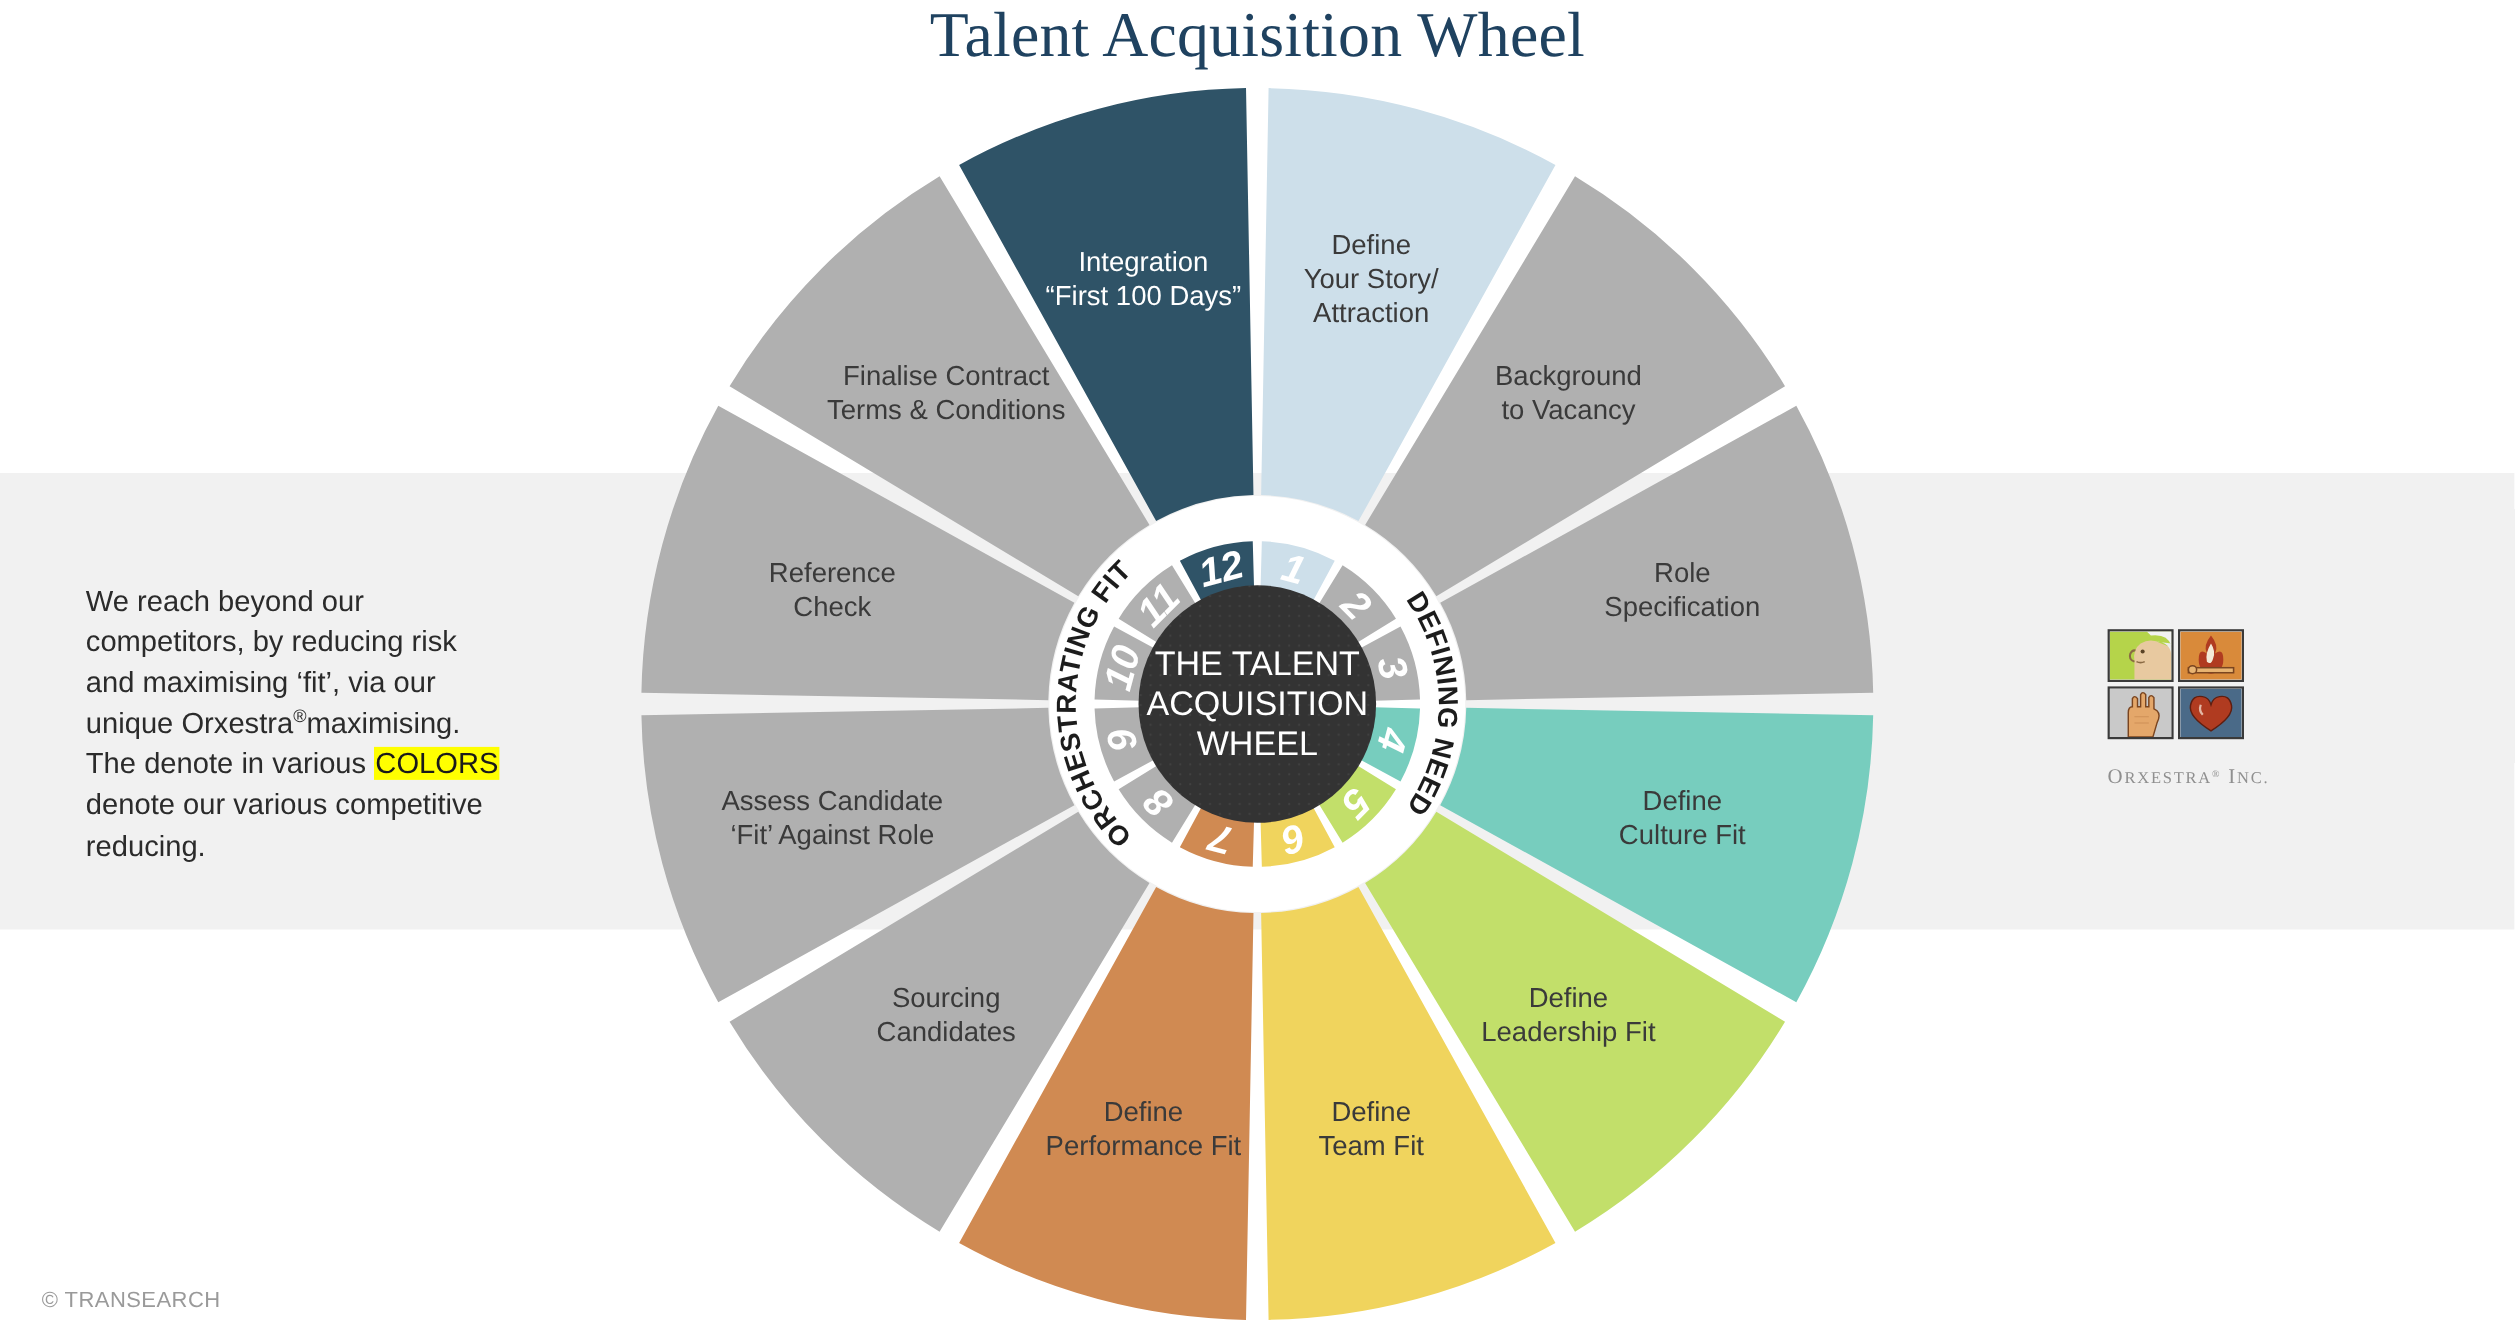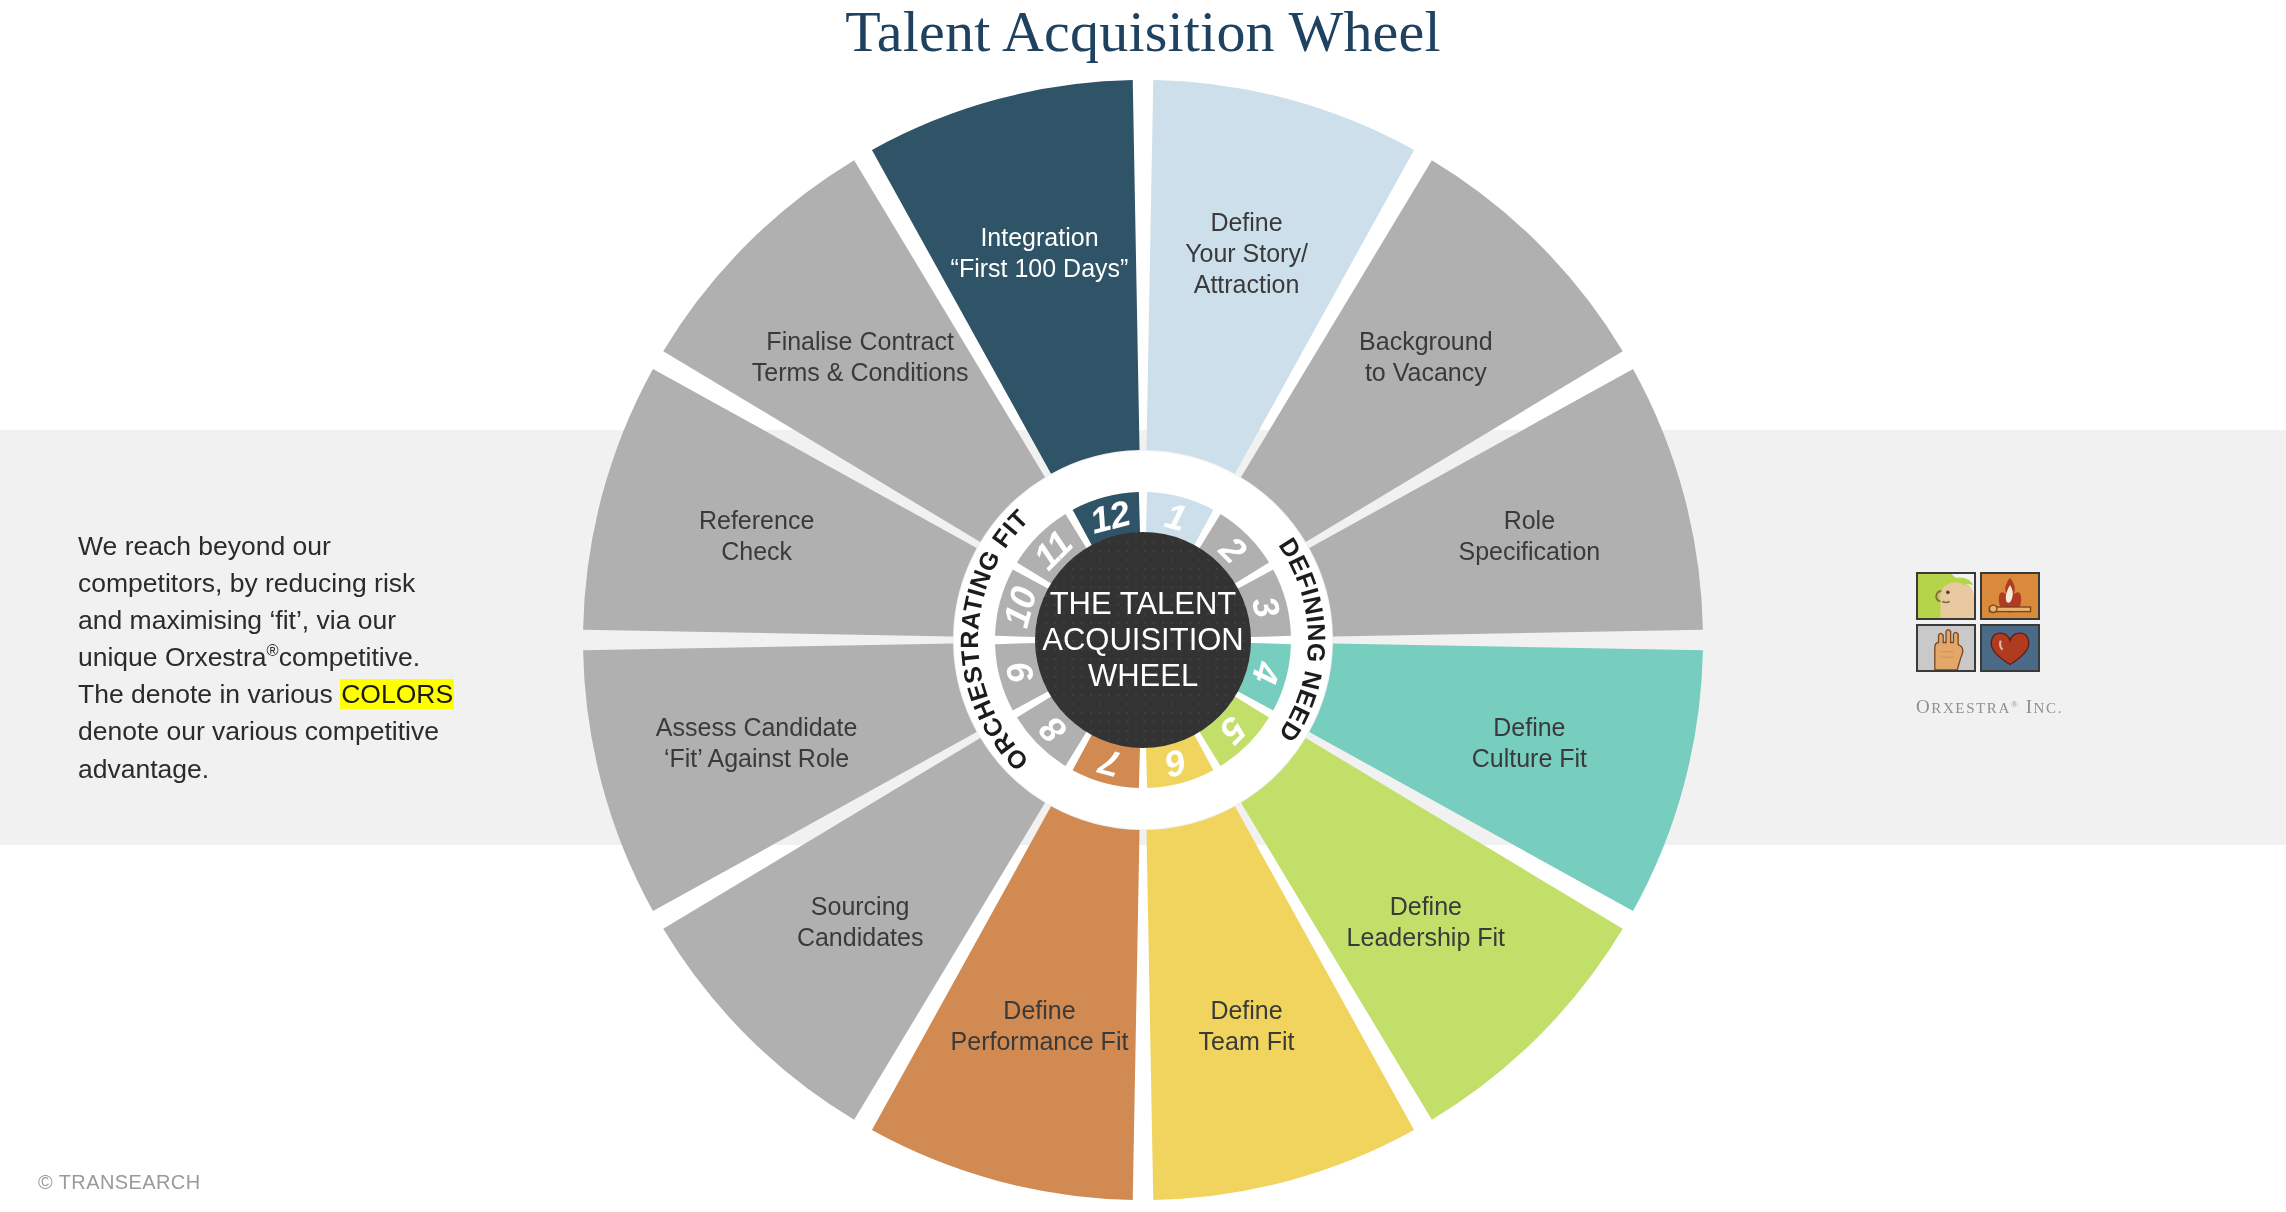--- a/index.html
+++ b/index.html
@@ -203,24 +203,24 @@
     </text>
     <text class="ringword">
       <textPath href="#arcLeft" startOffset="50%" text-anchor="middle">ORCHESTRATING FIT</textPath>
     </text>
   </svg>
 
   <div id="blurb">
     <span>We reach beyond our</span><br>
     <span>competitors, by reducing risk</span><br>
     <span>and maximising ‘fit’, via our</span><br>
-    <span>unique Orxestra</span><sup>®</sup><span>competitive.</span><br>
+    <span>unique Orxestra</span><sup>®</sup><span>maximising.</span><br>
     <span>The denote in various </span><span class="hl">COLORS</span><br>
     <span>denote our various competitive</span><br>
-    <span>advantage.</span>
+    <span>reducing.</span>
   </div>
 
   <div id="footer">© TRANSEARCH</div>
 
   <div id="logo">
     <div class="tiles">
       <div class="tile">
         <svg viewBox="0 0 60 48" preserveAspectRatio="none">
           <rect width="60" height="48" fill="#b5d44a"></rect>
           <path d="M24 48 L24 30 Q22 18 30 12 Q40 6 50 12 L60 16 L60 48 Z" fill="#e8c9a0"></path>

